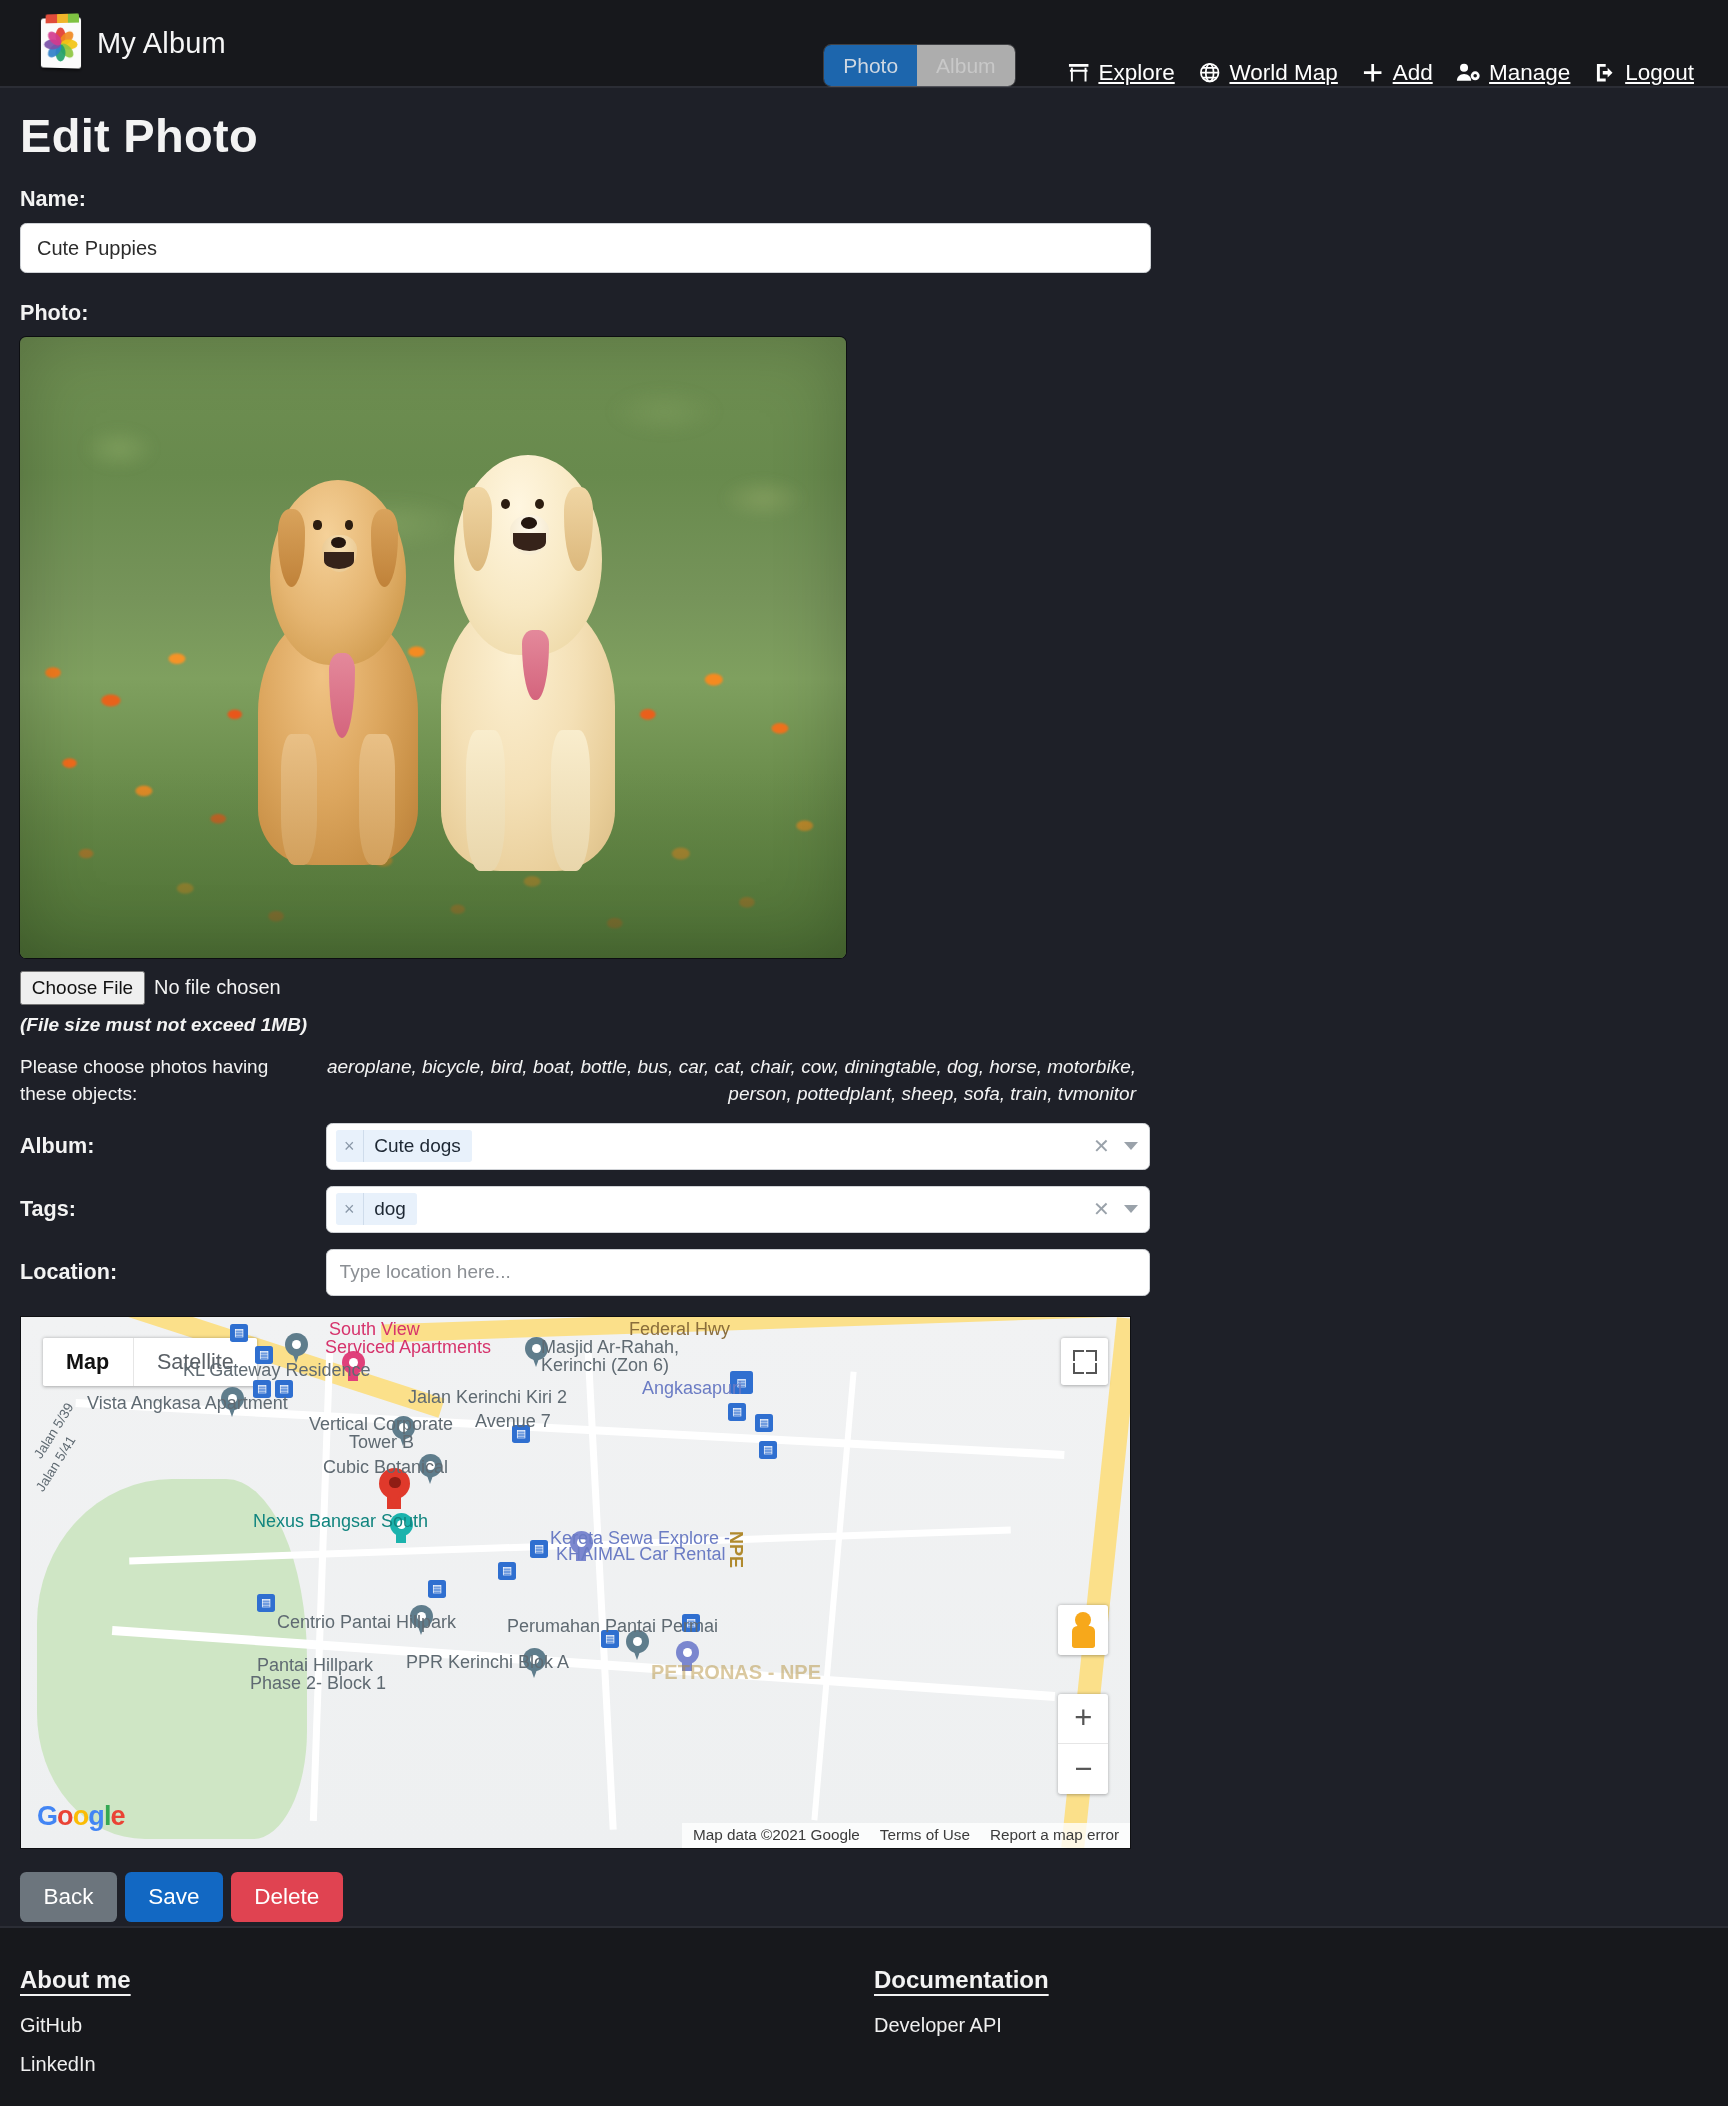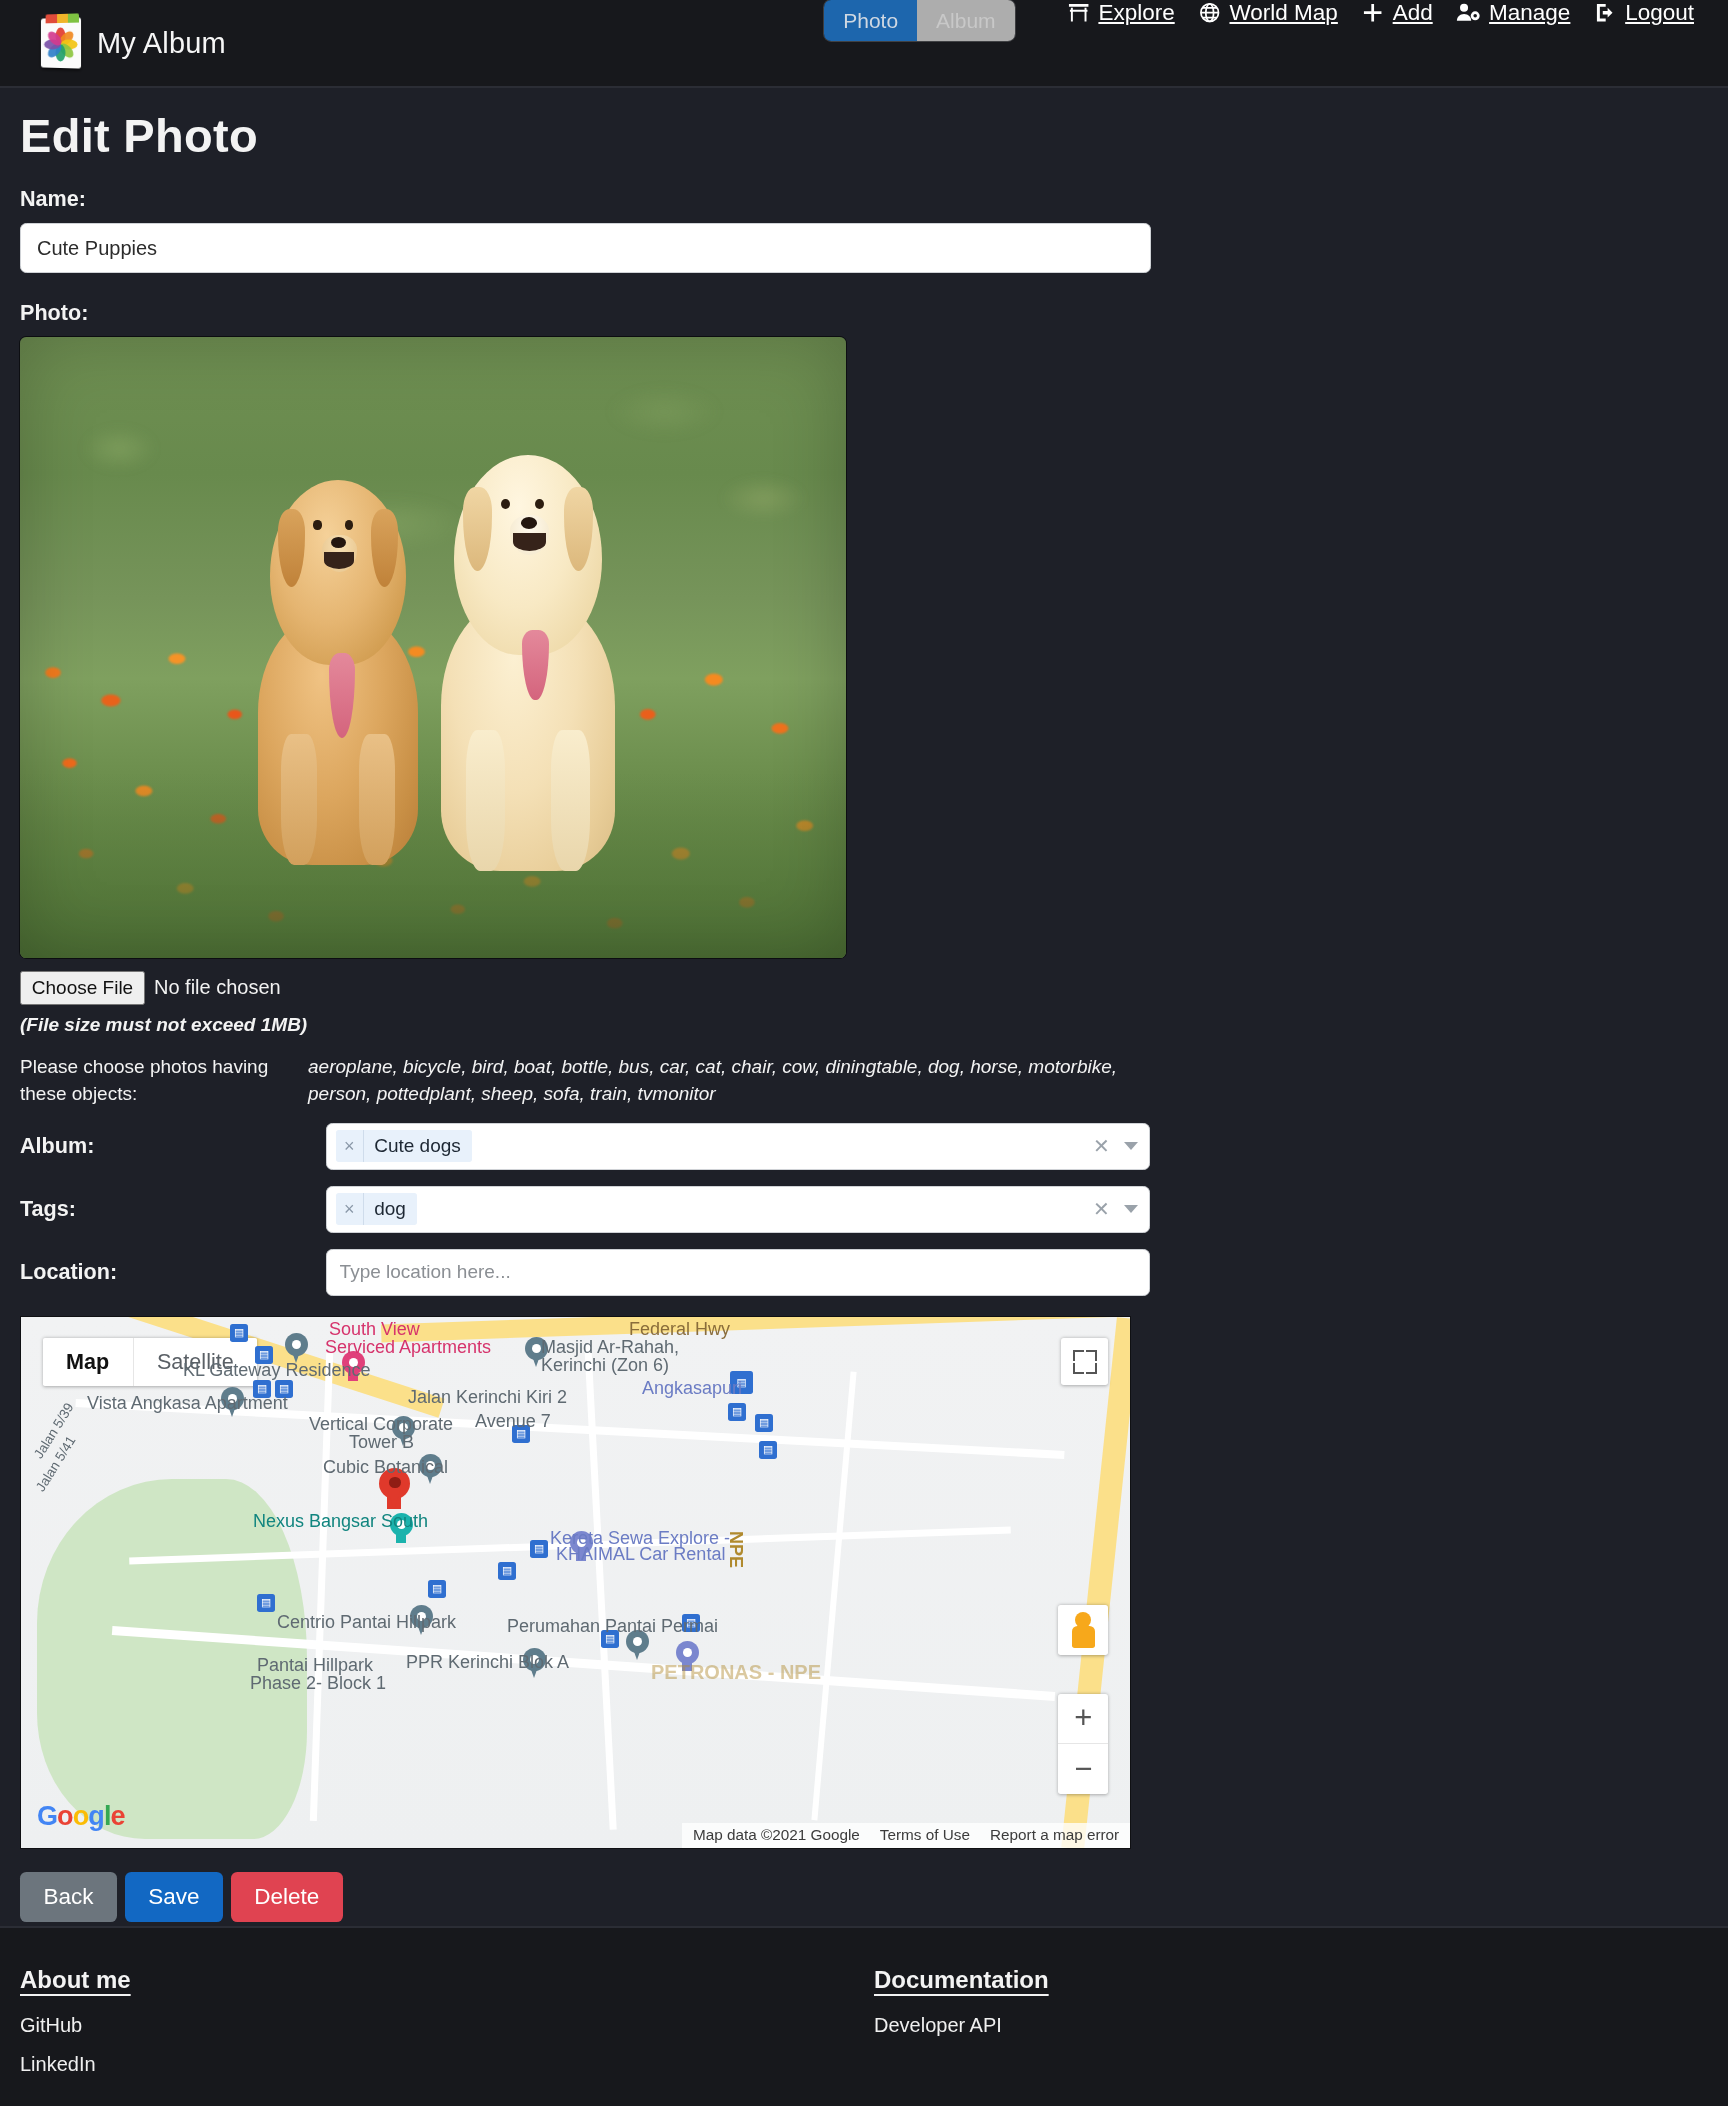--- a/index.html
+++ b/index.html
@@ -39,21 +39,21 @@
     background: linear-gradient(90deg,#e04b3a 0 34%, #f0b429 34% 67%, #7fc242 67% 100%);
     border-radius: 1.8px 1.8px 0 0;
   }
   .flower { position:absolute; left:50%; top:52%; transform:translate(-50%,-50%); width:31px; height:31px; }
   .petal { position:absolute; left:50%; top:50%; width:10px; height:17px; border-radius:50%;
            transform-origin: 50% 100%; opacity:.92; }
   .nav-title { font-size: 29px; font-weight: 400; letter-spacing: 0.2px; color:#f6f6f6; }
 
   .nav-right {
     position:absolute; right: 34px; top:0; height:100%;
-    display:flex; align-items:flex-start; gap: 0;
+    display:flex; align-items:flex-end; gap: 0;
   }
   .toggle-group {
     display:flex; border-radius: 7.2px; overflow:hidden;
     box-shadow: 0 0 0 0.9px rgba(255,255,255,.18);
     margin-right: 29px;
   }
   .toggle-btn {
     padding: 10px 19px; font-size:21px; line-height:1;
   }
   .toggle-btn.active { background:#1d66ad; color:#cfd8e2; }
@@ -191,21 +191,21 @@
   .choose-file {
     background:#efefef; border:0.9px solid #767676; border-radius:2.7px;
     color:#111; font-size:19px; padding: 5.4px 10.8px;
     font-family:"Liberation Sans", sans-serif;
   }
   .no-file { font-size:20px; color:#f2f2f2; }
   .file-hint { font-style: italic; font-size:19px; margin-top:9px; font-weight:700; }
 
   .objects-row { display:flex; margin-top:18px; }
   .objects-label { width: 288px; font-size:19px; line-height:1.38; }
-  .objects-list { width: 828px; font-style: italic; font-size:19px; line-height:1.38; }
+  .objects-list { width: 828px; font-style: italic; font-size:19px; line-height:1.38;text-align:right; }
 
   
   .sel-row { display:flex; align-items:center; margin-top:16px; }
   .sel-label { width: 306px; font-size:21.6px; font-weight:700; }
   .sel-box {
     width: 824px; height: 47px; background:#fff; border:0.9px solid #cfd2d6; border-radius:6.3px;
     display:flex; align-items:center; padding: 0 7.2px 0 9px; position:relative;
   }
   .chip { display:flex; align-items:center; height:32px; background:#e8f1fb; border-radius:2.7px; }
   .chip-x { padding: 0 8px; color:#8a98a8; font-size:18px; }

